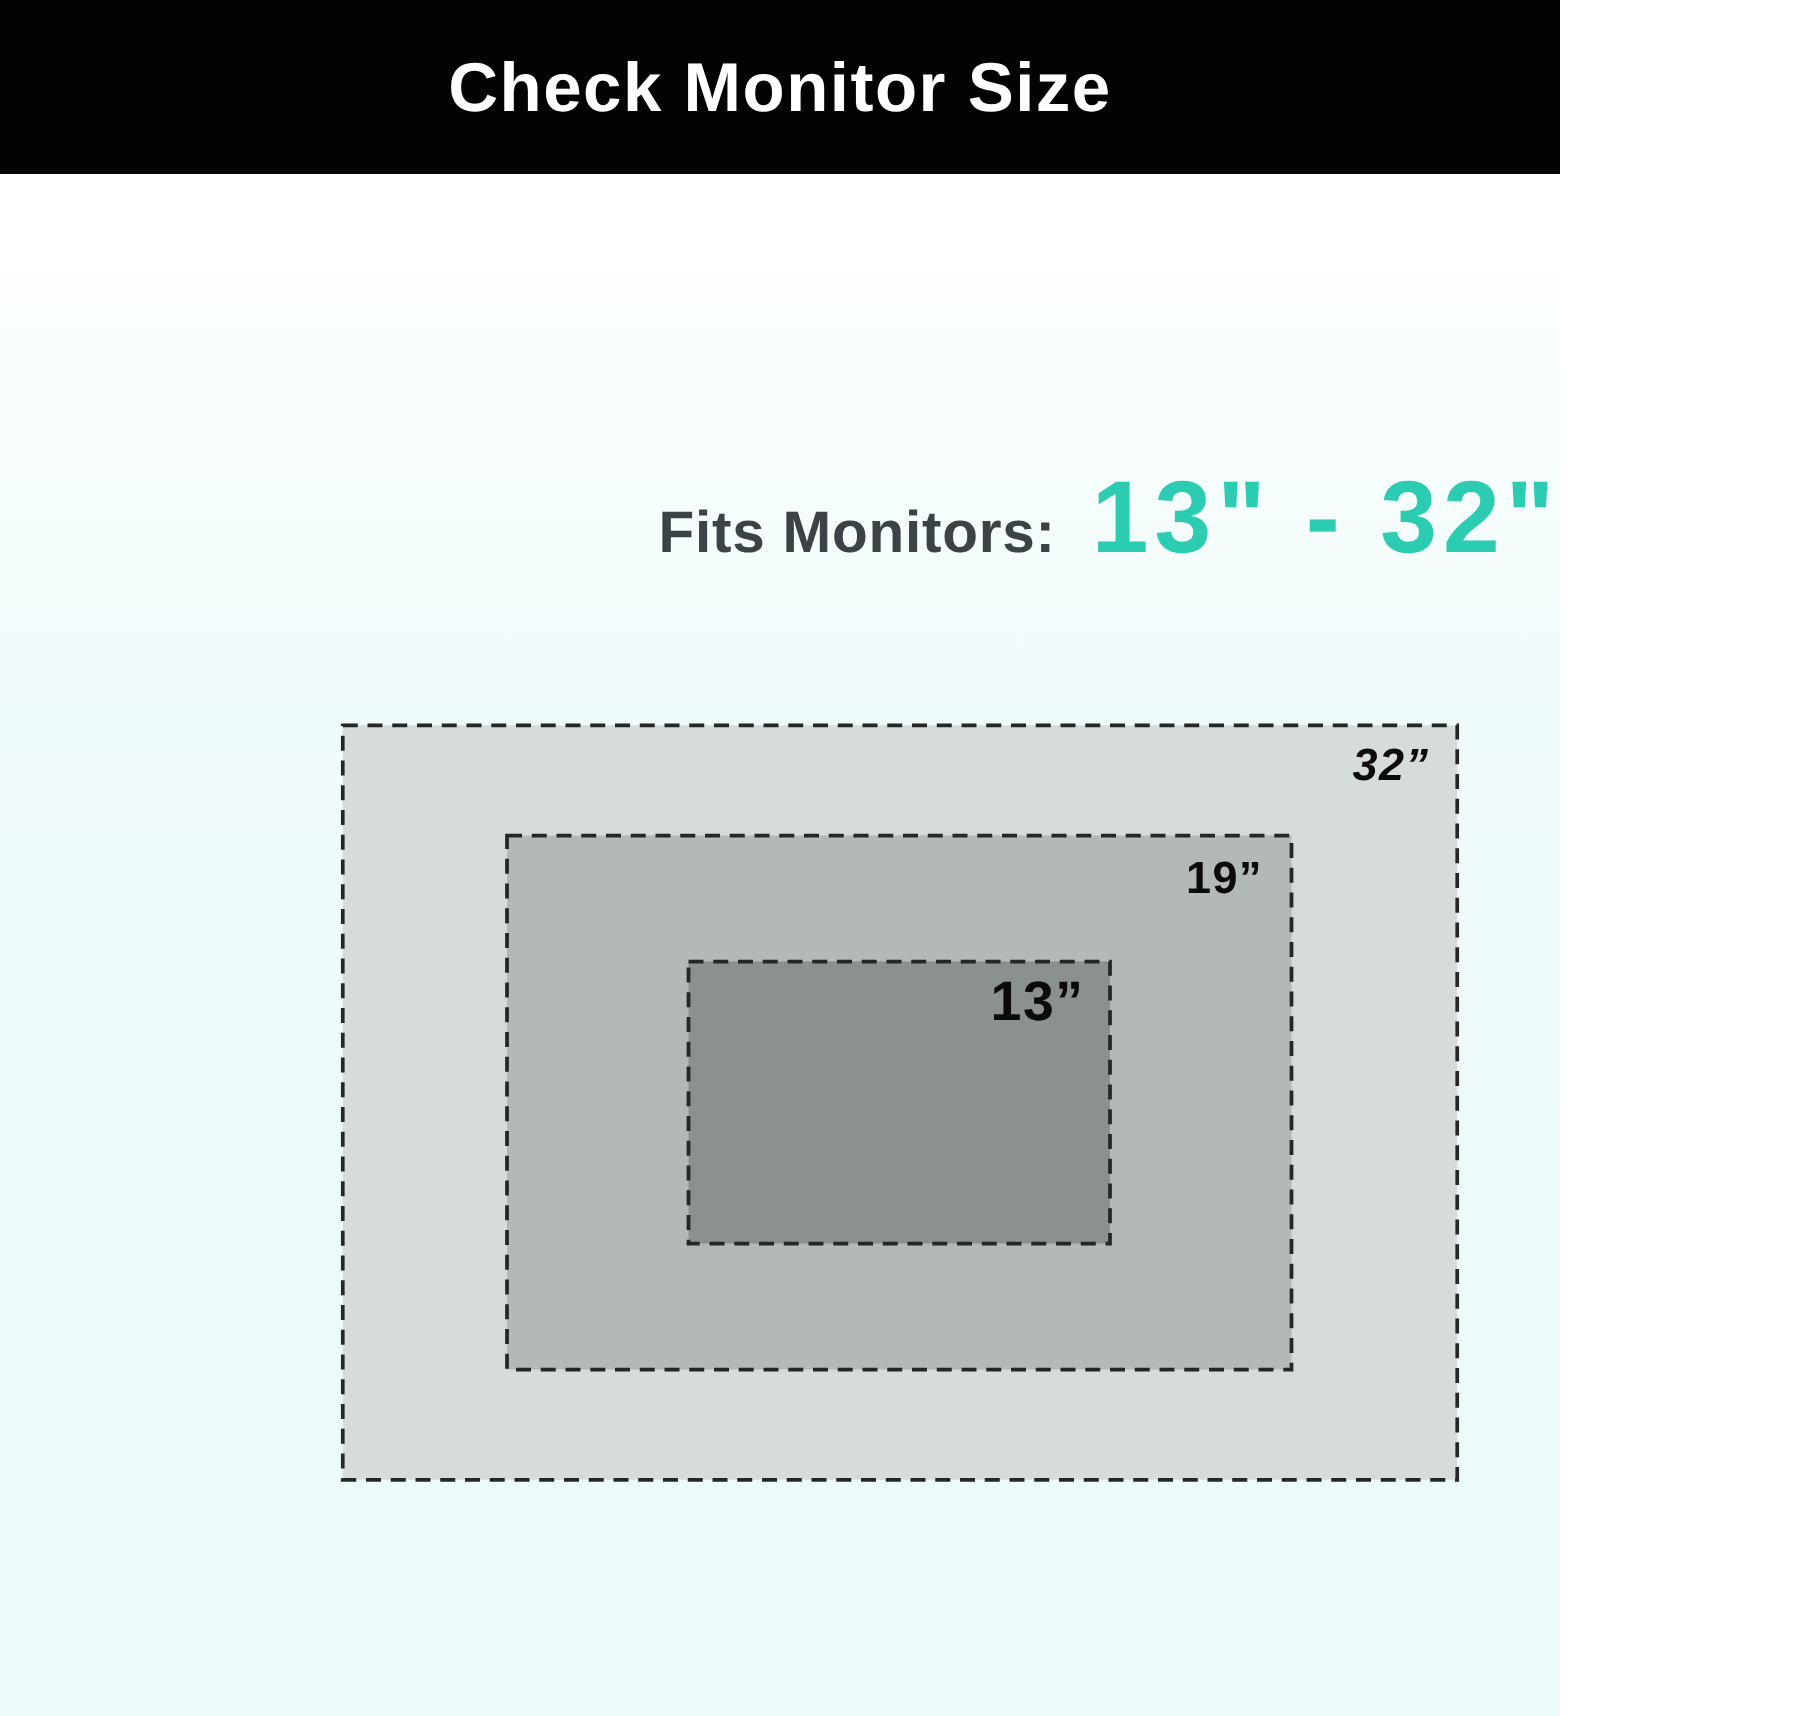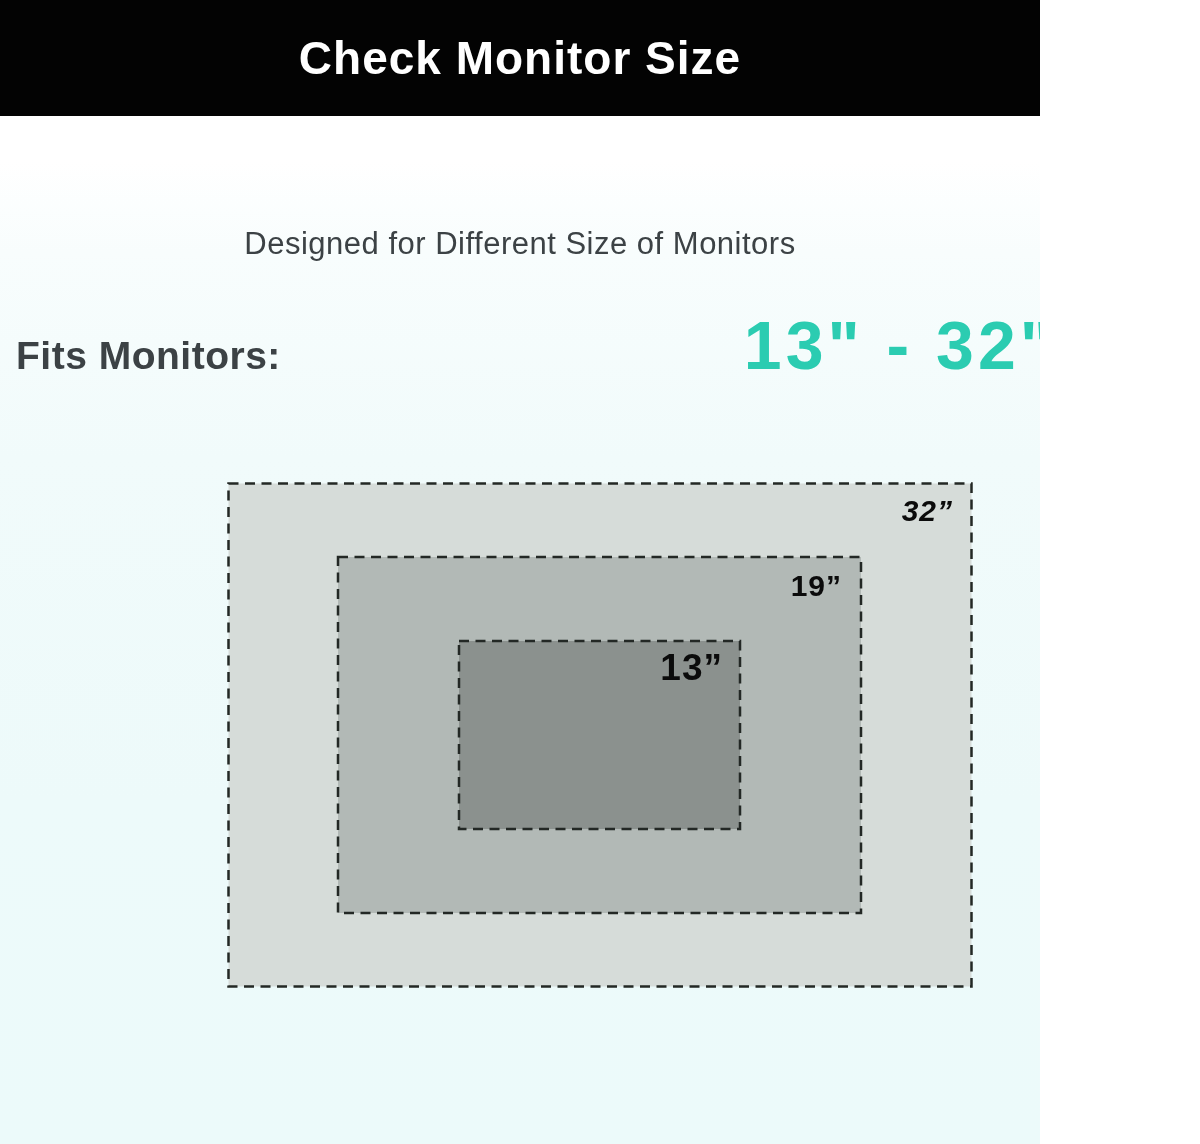--- a/index.html
+++ b/index.html
@@ -36,24 +36,23 @@
     font-size: 31px;
     font-weight: normal;
     color: #3c4245;
     letter-spacing: 0.5px;
   }
   .fits-line {
     position: absolute;
     left: 0; top: 306px;
     width: 100%;
     display: flex;
-    justify-content: space-between;
+    justify-content: flex-end;
     align-items: baseline;
     gap: 24px;
-    padding-left: 16px;
   }
   .fits-label {
     font-size: 39px;
     font-weight: bold;
     color: #3c4245;
     letter-spacing: 0.5px;
   }
   .fits-range {
     font-size: 68px;
     font-weight: bold;
@@ -86,21 +85,20 @@
 </style>
 </head>
 <body>
 
 <div class="canvas">
 
   <header class="titlebar">
     <h1 class="page-title">Check Monitor Size</h1>
   </header>
 
-  <p class="subtitle">Designed for Different Size of Monitors</p>
 
   <div class="fits-line">
     <span class="fits-label">Fits Monitors:</span>
     <span class="fits-range">13" - 32"</span>
   </div>
 
   <div class="diagram">
     <svg width="746" height="506" viewBox="0 0 746 506">
       <rect class="mon-rect" x="1.5" y="1.5" width="743" height="503" fill="#d6dcd9"></rect>
       <rect class="mon-rect" x="111" y="75" width="523" height="356" fill="#b2b9b6"></rect>

